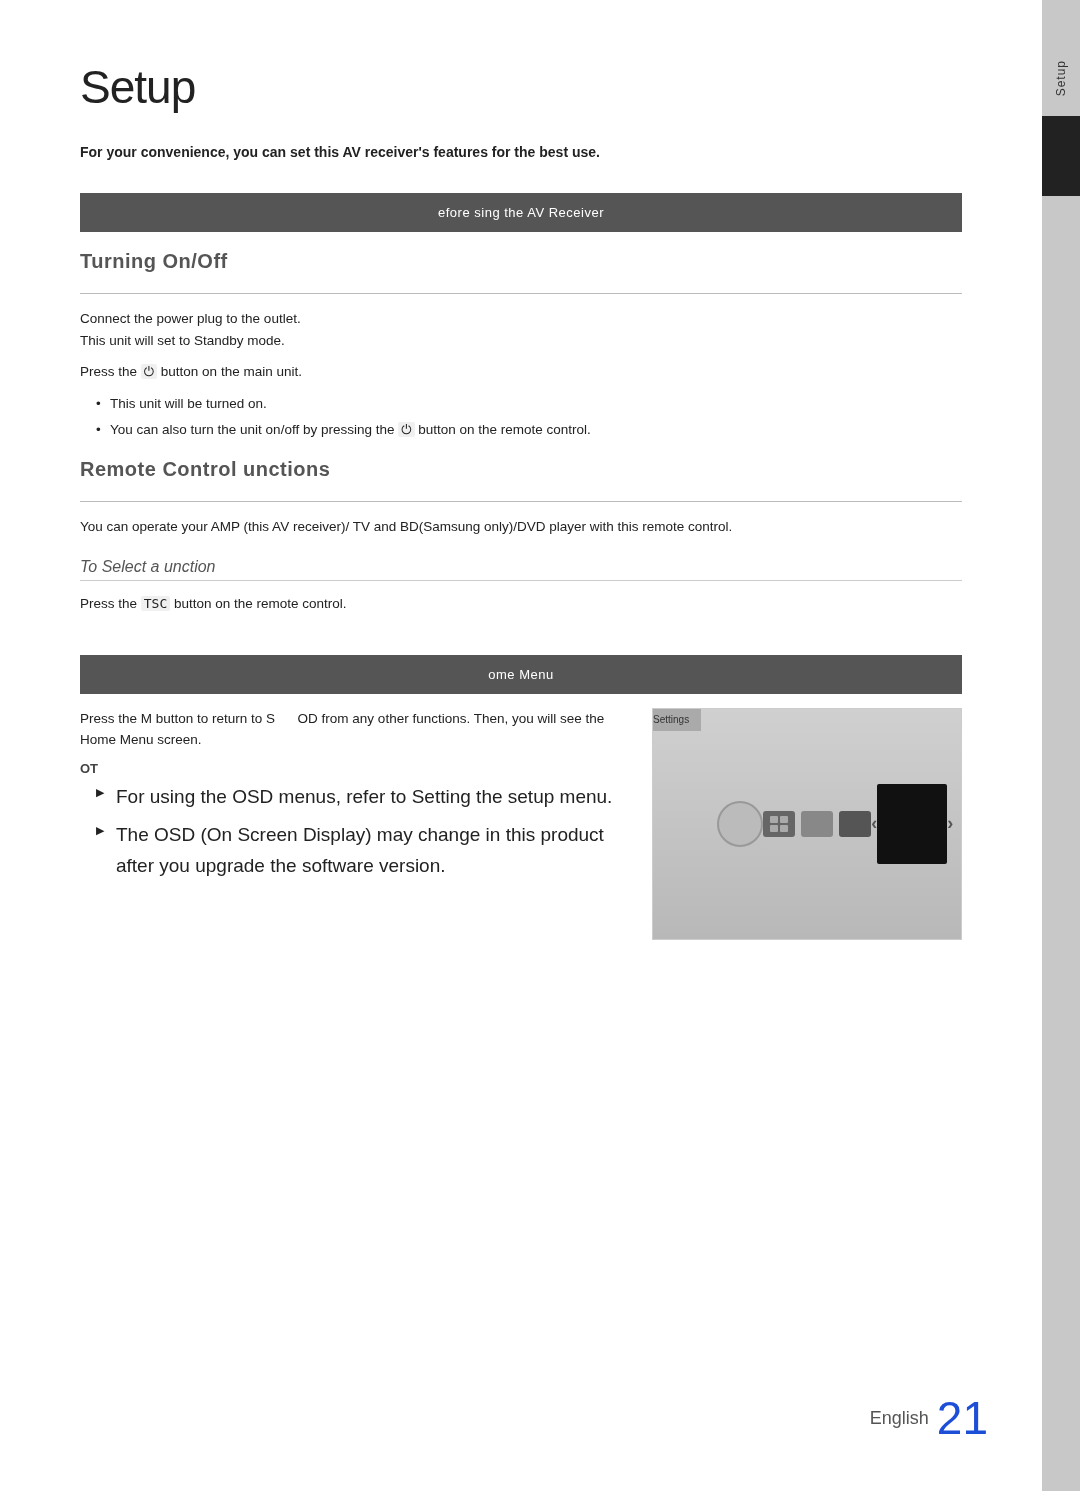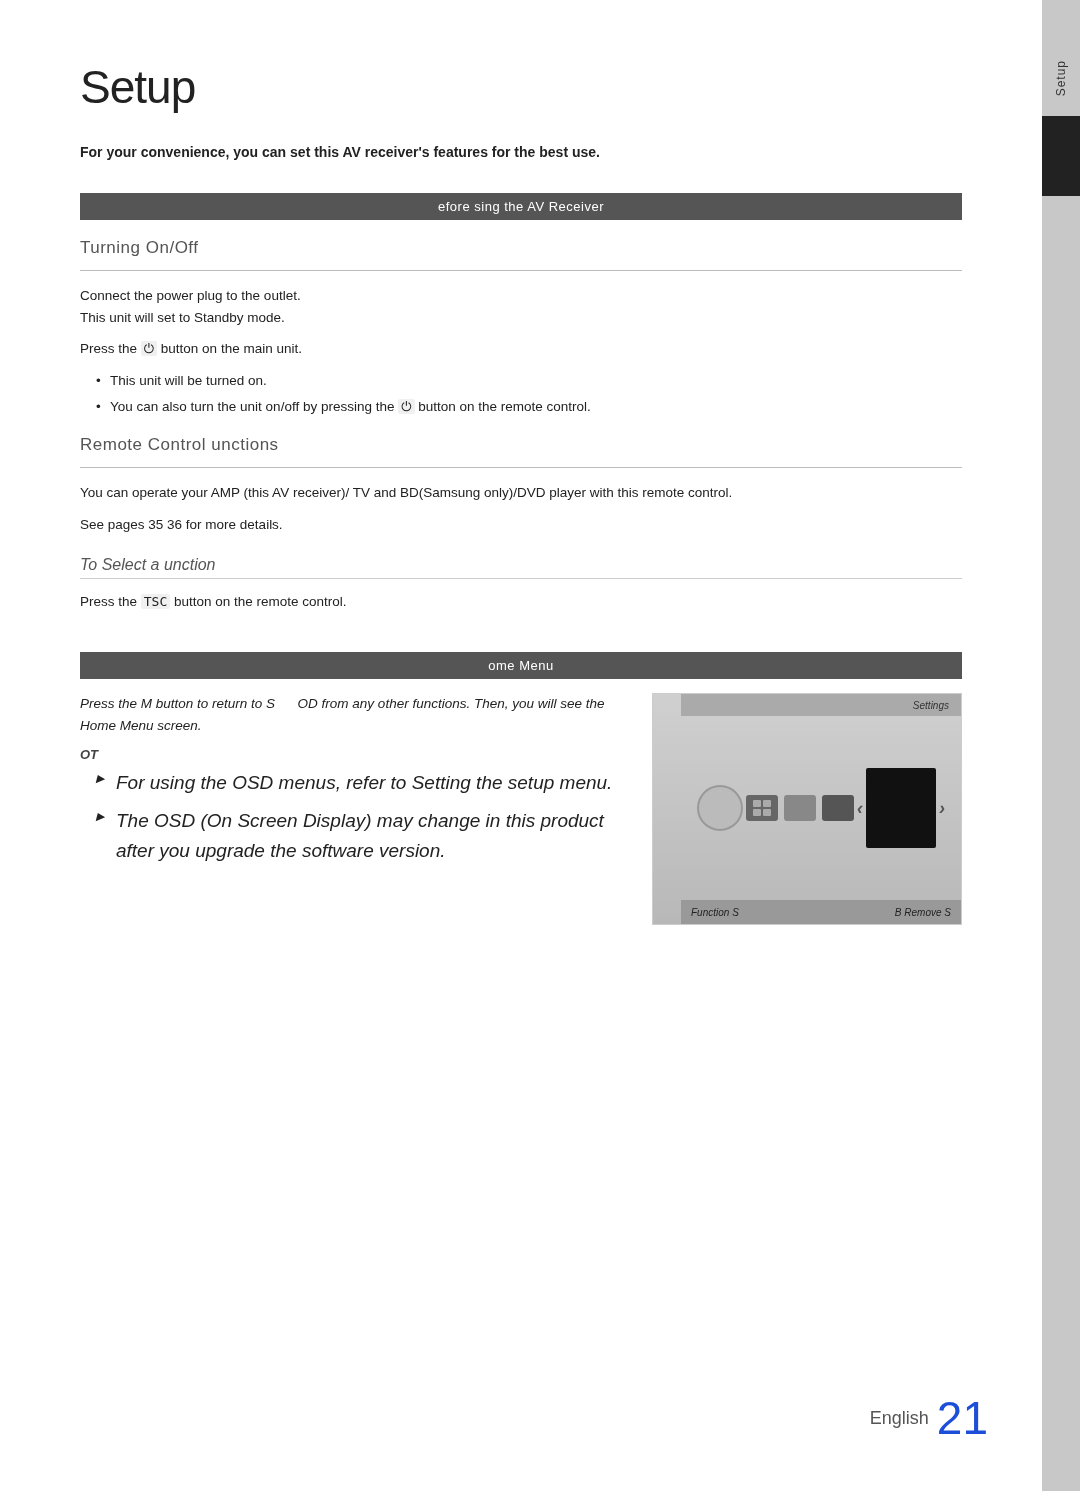--- a/index.html
+++ b/index.html
@@ -72,32 +72,32 @@
       margin-bottom: 30px;
       line-height: 1.5;
     }
 
     
     .section-header-bar {
       background: #555;
       color: #fff;
       text-align: center;
       font-size: 13px;
-      padding: 6px 0;
+      padding: 12px 0;
       margin-bottom: 0;
       letter-spacing: 0.5px;
     }
 
     
     .section-heading {
-      font-size: 17px;
-      font-weight: 400;
+      font-size: 20px;
+      font-weight: 700;
       color: #555;
       border-bottom: 1px solid #bbb;
-      padding-bottom: 12px;
+      padding-bottom: 20px;
       margin-top: 18px;
       margin-bottom: 14px;
       letter-spacing: 0.5px;
     }
 
     
     .subsection-heading {
       font-size: 16px;
       font-weight: 400;
       color: #555;
@@ -167,21 +167,20 @@
       color: #444;
       margin-top: 10px;
       margin-bottom: 6px;
     }
 
     
     .home-menu-section {
       display: flex;
       gap: 28px;
       margin-top: 14px;
-      font-style: italic;
     }
     .home-menu-text {
       flex: 1;
     }
     .home-menu-image {
       width: 310px;
       flex-shrink: 0;
       border: 1px solid #ccc;
       background: #e8e8e8;
       min-height: 230px;
@@ -193,22 +192,21 @@
       overflow: hidden;
     }
 
     
     .osd-screen {
       width: 100%;
       height: 230px;
       background: linear-gradient(to bottom, #d0d0d0, #b8b8b8);
       position: relative;
       display: flex;
-      flex-direction: column;
-      padding-left: 28px;
+      flex-direction: row;
     }
     .osd-top-bar {
       background: #aaa;
       height: 22px;
       display: flex;
       align-items: center;
       justify-content: flex-end;
       padding-right: 12px;
       font-size: 10px;
       color: #333;
@@ -339,21 +337,20 @@
       <li>
         You can also turn the unit on/off by pressing the <span class="inline-code">⏻</span> button on the remote control.
       </li>
     </ul>
 
     <h2 class="section-heading">Remote Control unctions</h2>
 
     <p class="body-para">
       <span>You can operate your AMP (this AV receiver)/ TV and BD(Samsung only)/DVD player with this remote control.</span>
     </p>
-    <p class="body-para">See pages 35   36 for more details.</p>
 
     <h3 class="subsection-heading">To Select a unction</h3>
 
     <p class="body-para">
       Press the <span class="inline-code">TSC</span> button on the remote control.
     </p>
 
 
     <div class="section-header-bar" style="margin-top: 40px;">ome Menu</div>
 

